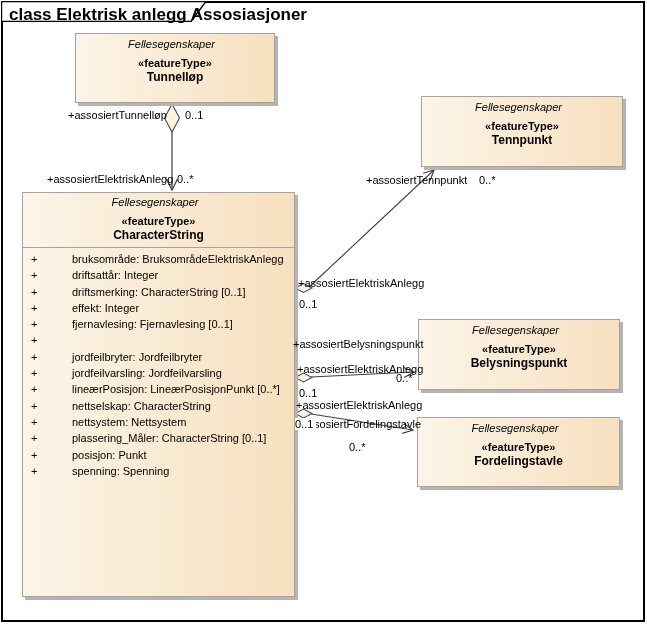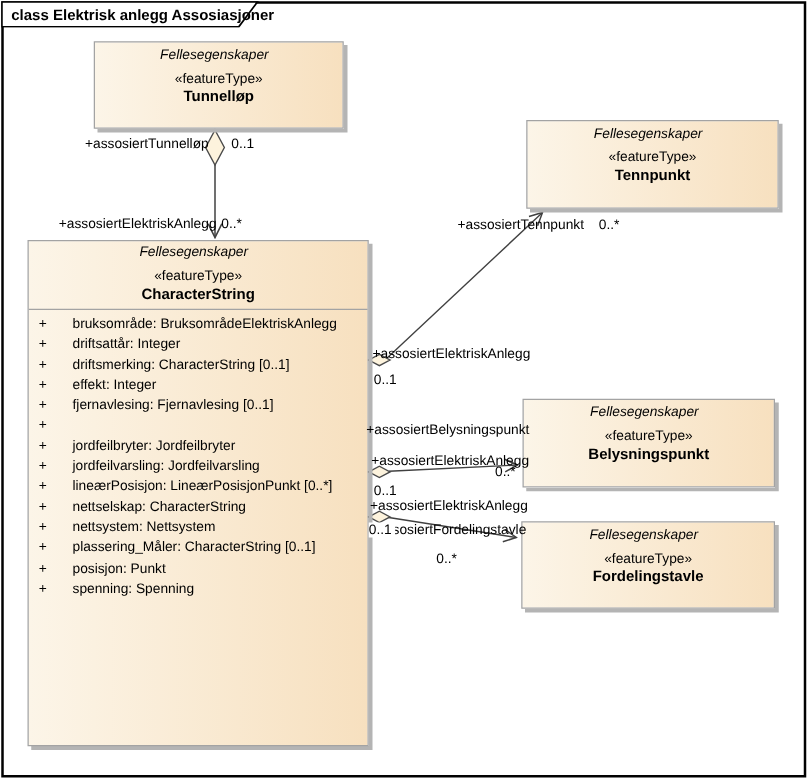--- a/index.html
+++ b/index.html
@@ -3,41 +3,41 @@
 <meta charset="utf-8">
 <style>
   * { margin:0; padding:0; box-sizing:border-box; }
   html,body { background:#fff; }
   body { font-family:"Liberation Sans", sans-serif; color:#000; }
   #stage { position:relative; width:647px; height:624px; background:#fff; overflow:hidden; }
 
   .frame-border { position:absolute; left:1px; top:1px; width:644px; height:621px;
                   border:2px solid #000; z-index:0; }
   .frame-tab { position:absolute; left:1px; top:1px; width:206px; height:21px; z-index:4; }
-  .frame-title { position:absolute; left:9px; top:5px; font-size:12px; font-weight:bold;
+  .frame-title { position:absolute; left:9px; top:5px; font-size:17px; font-weight:bold;
                  white-space:nowrap; z-index:5; }
 
   svg.lines { position:absolute; left:0; top:0; width:647px; height:624px; z-index:1; }
 
   .uml-box { position:absolute; z-index:2;
              background:linear-gradient(90deg,#fcf5e8 0%,#f7e0bf 100%);
              border:1px solid #a3a3a3;
              box-shadow:3px 3px 0 0 #b4b4b4; }
   .prop-label { text-align:center; font-style:italic; font-size:11px; padding:4px 7px 0 0;
                 white-space:nowrap; }
-  .stereotype { text-align:center; font-size:11px; margin-top:7px; white-space:nowrap; }
+  .stereotype { text-align:center; font-size:11px; margin-top:7px; white-space:nowrap;font-weight:bold; }
   .class-name { text-align:center; font-size:12px; font-weight:bold; margin-top:1px;
                 white-space:nowrap; }
 
   #box-elektriskanlegg .box-header { height:55px; border-bottom:1px solid #a3a3a3; }
   #box-elektriskanlegg .prop-label { padding-top:3px; }
   .attr-list { padding-top:5px; }
   .attr-row { position:relative; height:16.3px; font-size:11px; white-space:nowrap; }
   .attr-vis { position:absolute; left:8px; }
-  .attr-text { position:absolute; left:14px;padding-left:21px; }
+  .attr-text { position:absolute; left:28px;padding-left:21px; }
 
   .lbl { position:absolute; z-index:3; font-size:11px; white-space:nowrap; line-height:12px; }
   .mult-mask { background:#fff; padding-right:3px; }
 </style>
 </head>
 <body>
 
 <div id="stage">
 
   <div class="frame-border"></div>

